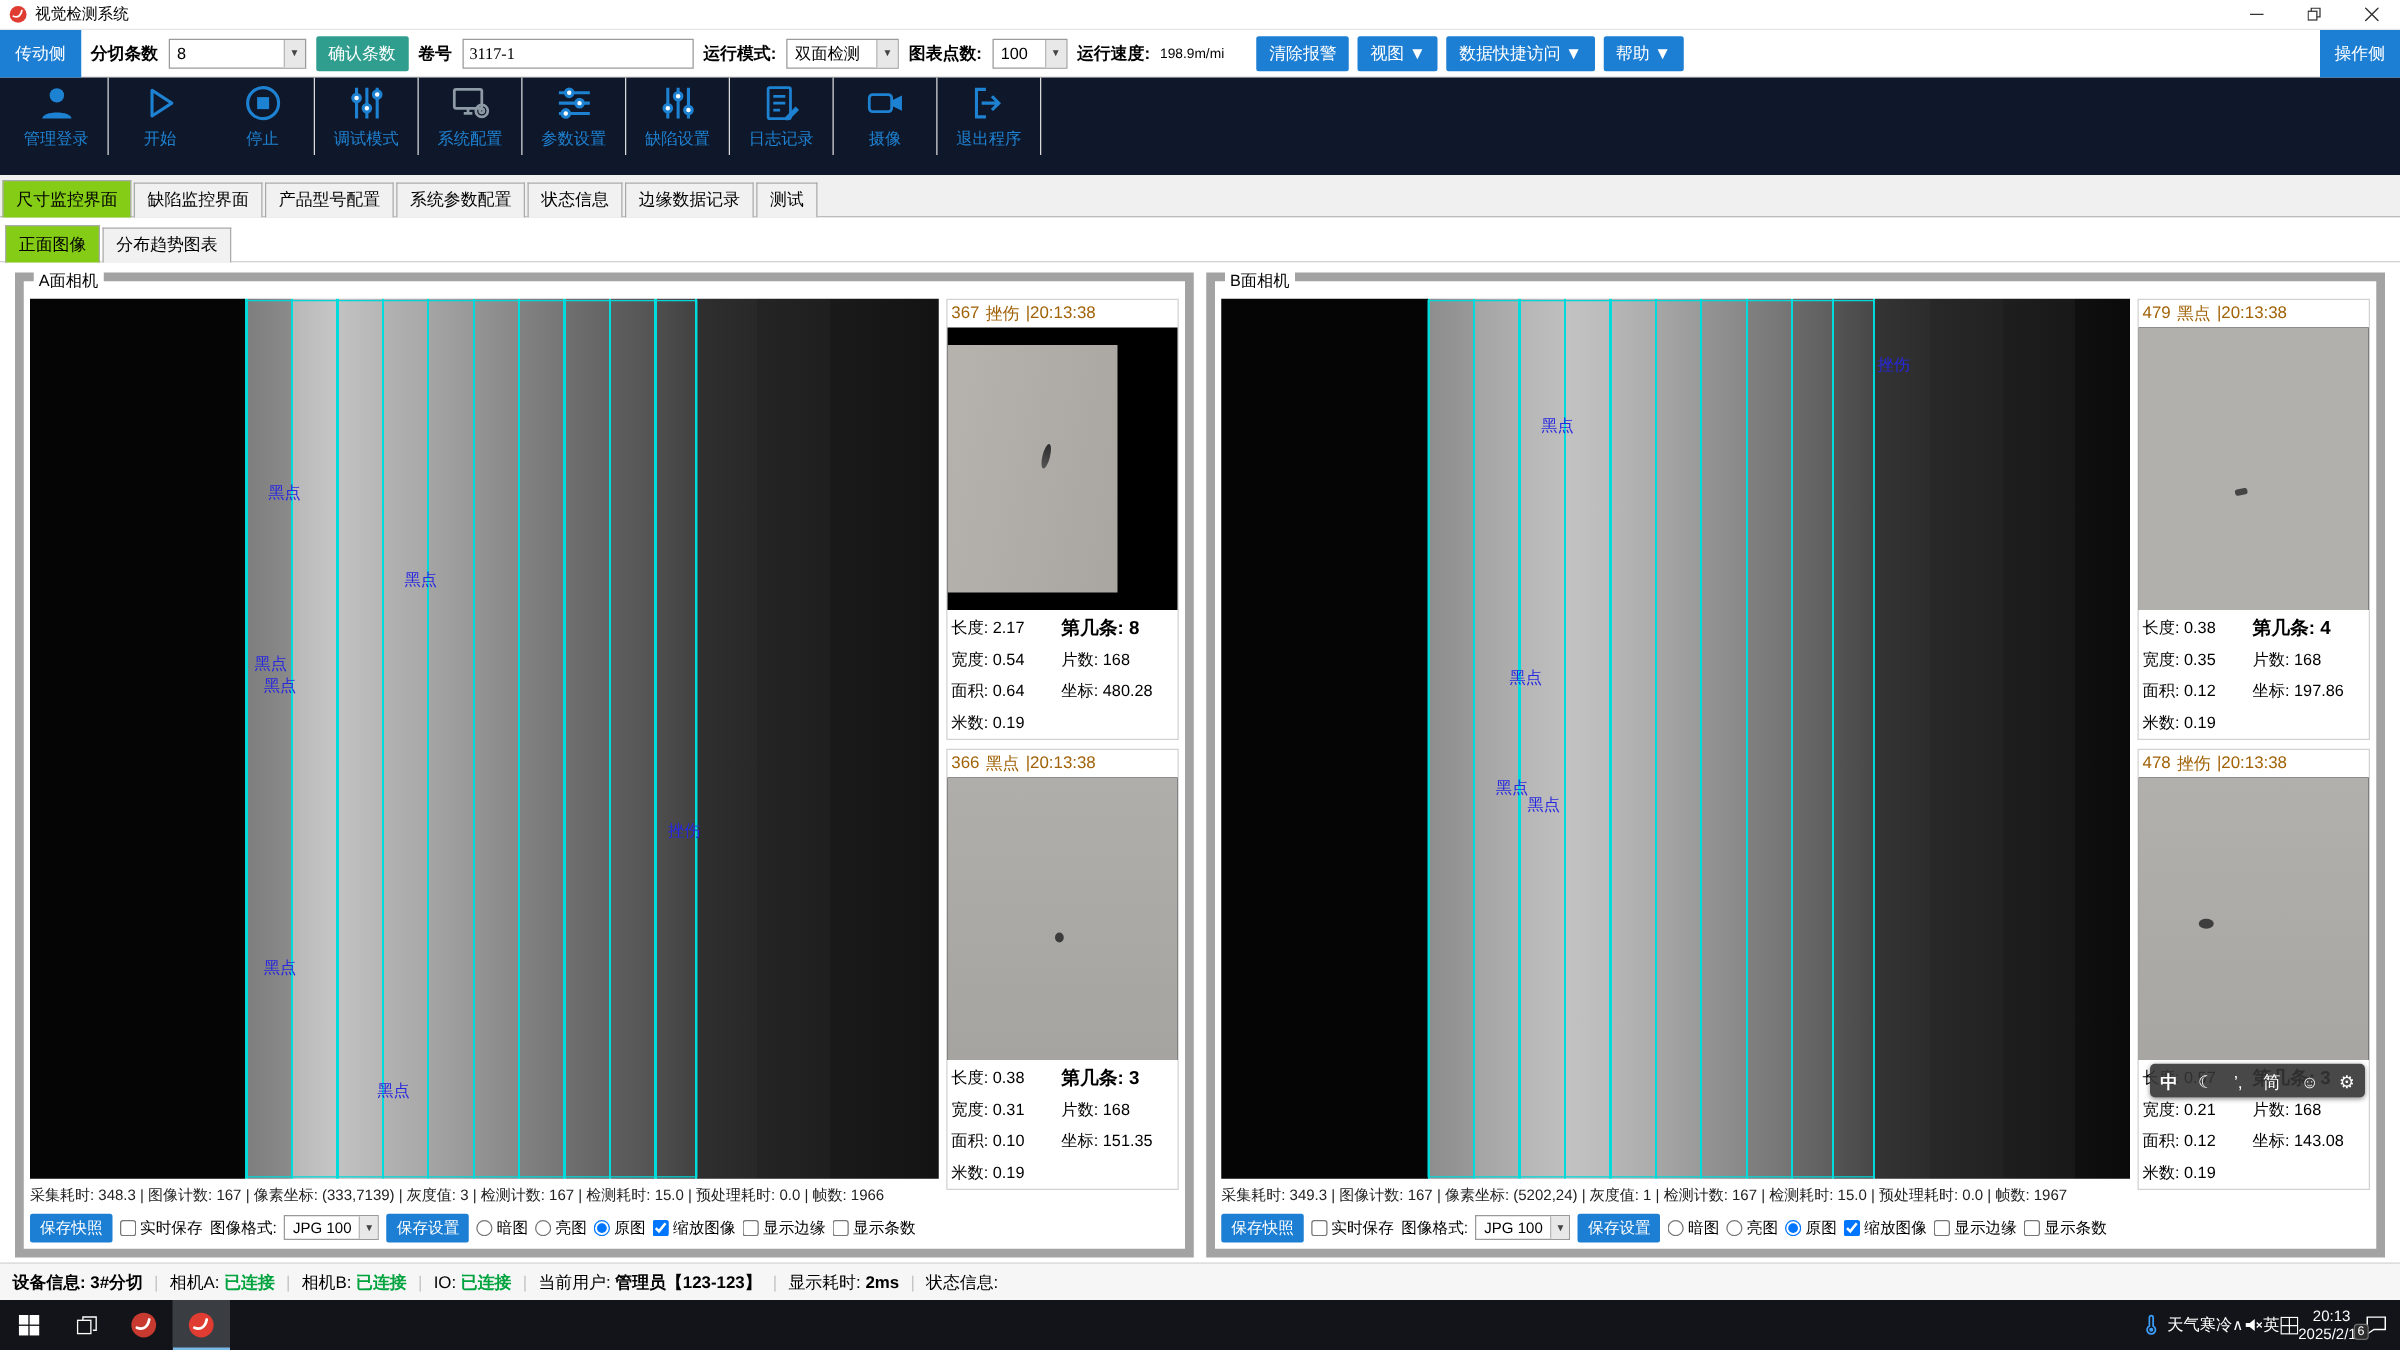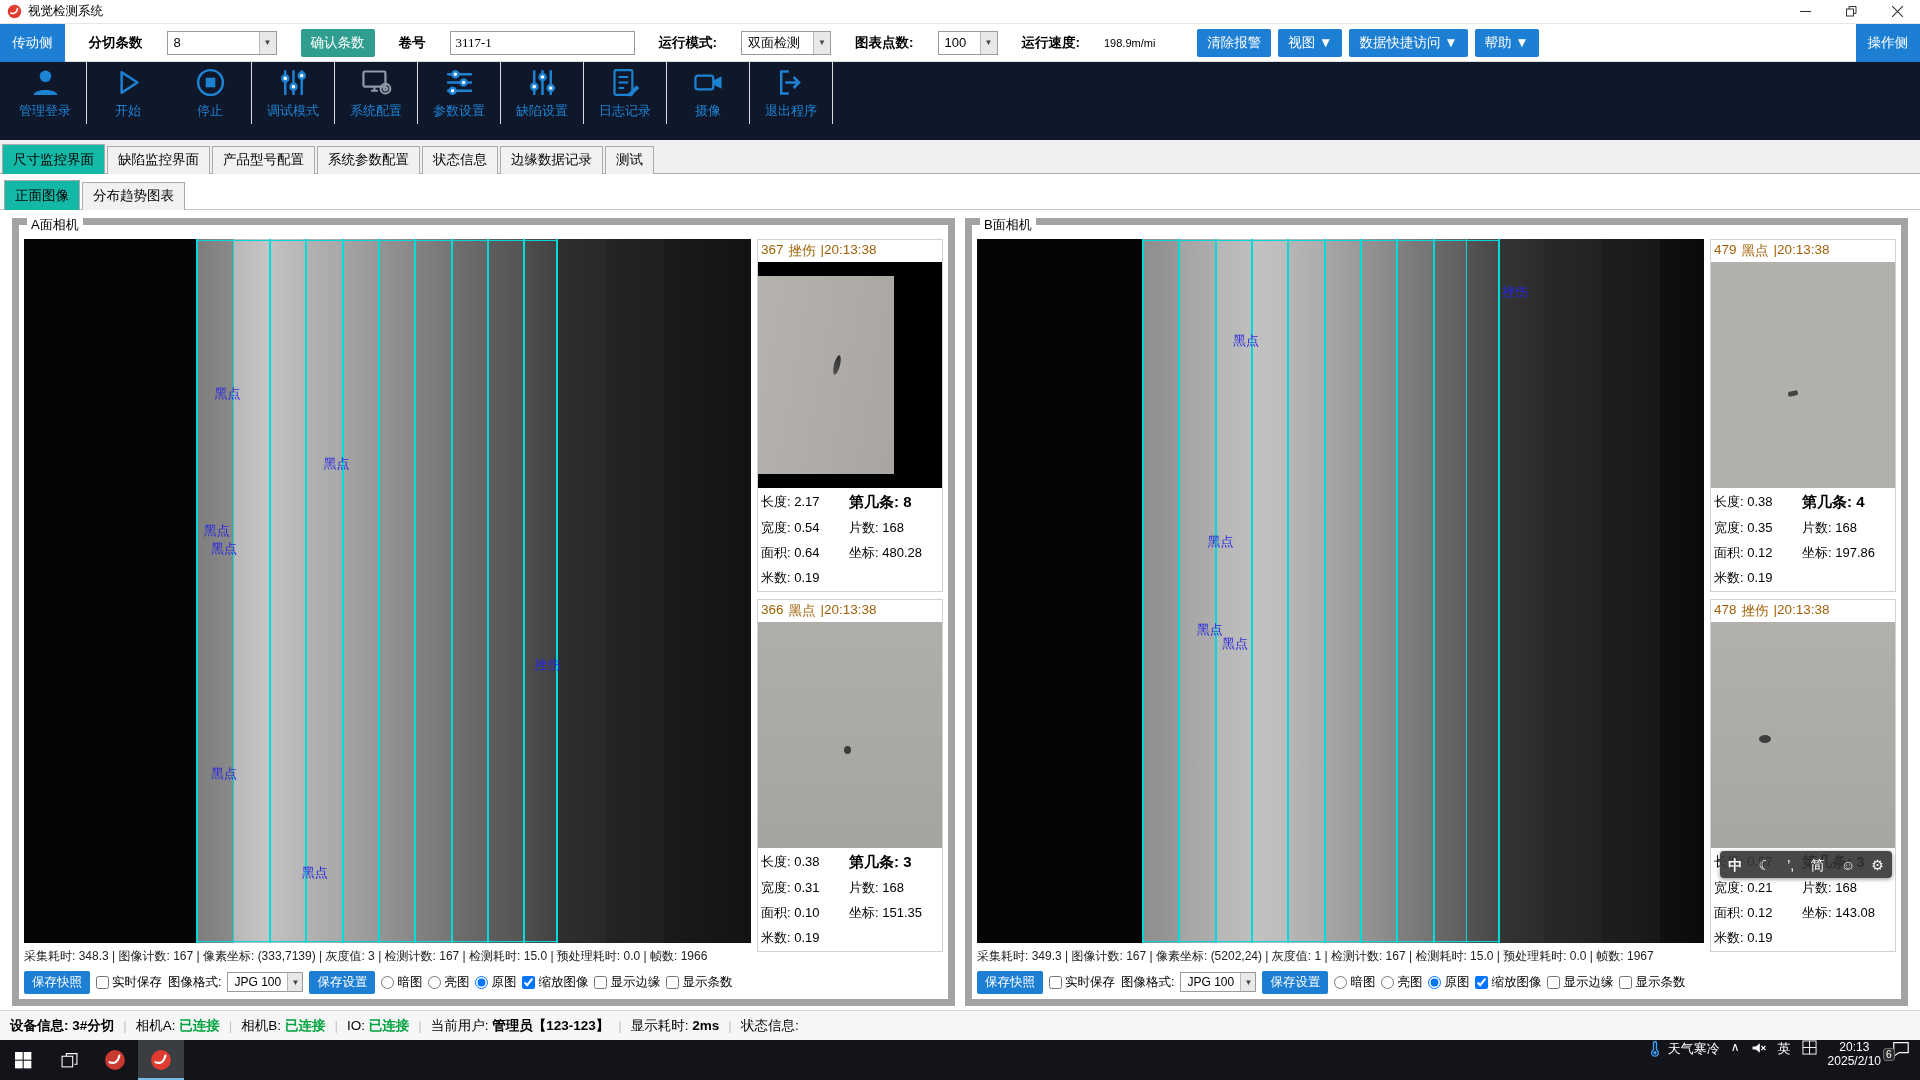--- a/index.html
+++ b/index.html
@@ -6,21 +6,21 @@
   html,body{width:1920px;height:1080px;overflow:hidden;font-family:"Liberation Sans","DejaVu Sans",sans-serif;background:#fff;color:#000;position:relative}
   svg{display:block}
 
   
   .titlebar{height:24px;background:#fff;display:flex;align-items:center;border-bottom:1px solid #e7e7e7;padding-left:7px}
   .tb-title{font-size:12.5px;margin-left:6px}
   .win-controls{margin-left:auto;display:flex;height:100%}
   .win-btn{width:46px;display:flex;align-items:center;justify-content:center}
 
   
-  .toolbar{height:38px;display:flex;align-items:center;background:#fff;border-bottom:1px solid #e0e0e0;gap:24px;padding-right:0}
+  .toolbar{height:38px;display:flex;align-items:center;background:#fff;border-bottom:1px solid #e0e0e0;gap:8px;padding-right:0}
   .btn{background:#1c7fd4;color:#fff;border:none;border-radius:2px;font-size:13.5px;padding:5px 10px;font-family:inherit;cursor:pointer;white-space:nowrap}
   .btn-teal{background:#2f9e8e}
   .side-btn{border-radius:0;height:38px;padding:0 12px}
   .lbl-b{font-weight:bold;font-size:13.5px;white-space:nowrap}
   .combo{display:flex;align-items:center;border:1px solid #9a9a9a;background:#fff;height:24px;font-size:13px}
   .combo .val{padding:0 6px;flex:1;white-space:nowrap}
   .combo .arrow{width:17px;height:100%;background:#e8e8e8;border-left:1px solid #b8b8b8;display:flex;align-items:center;justify-content:center;font-size:8px;color:#444}
   .input{border:1px solid #9a9a9a;height:24px;padding:0 5px;font-size:13px;font-family:Liberation Serif, serif}
   .speed{font-weight:normal;font-size:11px;white-space:nowrap}
   .menu-cluster{display:flex;gap:7px;margin-left:18px}
@@ -28,21 +28,21 @@
   
   .icon-toolbar{height:78px;display:flex;align-items:flex-start;background:#0f172a;padding:0 4px}
   .itb-group{display:flex;align-items:center;height:62px;padding:0 13px;border-right:1px solid #dadada;gap:26px}
   .itb-item{display:flex;flex-direction:column;align-items:center;gap:3px;color:#1e82d2;font-size:13px;min-width:56px;cursor:pointer}
   .itb-item svg{width:33px;height:33px}
 
   
   .tabstrip{display:flex;align-items:flex-end;background:#f0f0f0;padding:6px 2px 0;border-bottom:1px solid #ababab;height:34px}
   .tabstrip2{background:#fff;height:36px;padding:8px 4px 0;border-bottom:1px solid #c6c6c6;display:flex;align-items:flex-end}
   .tab{border:1px solid #ababab;border-bottom:none;background:#f1f1f1;padding:4px 10px 5px;font-size:13.5px;margin-right:2px;position:relative;top:1px;white-space:nowrap;cursor:pointer}
-  .tab.active{background:#14b8a6;padding-top:6px;z-index:2}
+  .tab.active{background:#84cc16;padding-top:6px;z-index:2}
 
   
   .main{background:#fff;height:800px;padding:8px 12px 4px;display:flex;gap:10px}
   .panel{flex:1;border:7px solid #a3a3a3;position:relative;padding:14px 5px 4px;background:#fff}
   .panel-title{position:absolute;top:-9px;left:8px;background:#fff;padding:0 4px;font-size:13px}
   .panel-inner{display:flex;gap:6px;height:100%}
   .cam-col{flex:1;display:flex;flex-direction:column;gap:3px;min-width:0}
   .cam-view{height:706px;background:#000;position:relative;overflow:hidden}
   .cyan-frame{position:absolute;top:1px;bottom:1px;border:1px solid #00d8d8;pointer-events:none}
   .frame-a{left:23.7%;width:49.75%}
@@ -79,21 +79,21 @@
   
   .app-status{height:30px;background:#f6f6f6;border-top:1px solid #d6d6d6;display:flex;align-items:center;padding:0 10px;font-size:13.5px;white-space:nowrap}
   .app-status .bval{font-weight:bold}
   .green{color:#00a33e;font-weight:bold}
   .sep{color:#c4c4c4;margin:0 9px}
 
   
   .taskbar{height:40px;background:#121419;display:flex;color:#fff;align-items:stretch}
   .task-btn{width:46px;display:flex;align-items:center;justify-content:center;cursor:pointer}
   .task-btn.active{background:#3a3d42;box-shadow:inset 0 -2px 0 #7ab8e8}
-  .tb-right{margin-left:auto;display:flex;align-items:flex-start;gap:11px;padding-right:10px}
+  .tb-right{margin-left:auto;display:flex;align-items:center;padding-right:10px}
   .tb-weather{display:flex;align-items:center;gap:4px;font-size:13px}
   .tb-txt{font-size:13px}
   .tb-chevron{font-size:12px}
   .tb-time{text-align:center;font-size:12px;line-height:14px}
   .tb-notif{position:relative;display:flex;align-items:center}
   .badge{position:absolute;left:-9px;bottom:-3px;background:#2d2d2d;border:1px solid #6e6e6e;border-radius:3px;font-size:10px;line-height:11px;padding:0 2px}
 
   
   .ime-bar{position:absolute;left:1720px;top:851px;width:172px;height:27px;background:rgba(52,52,52,.9);border-radius:4px;display:flex;align-items:center;justify-content:space-around;color:#fff;font-size:14px;z-index:50;box-shadow:0 1px 4px rgba(0,0,0,.45)}
   .ime-item{cursor:pointer;line-height:1}

